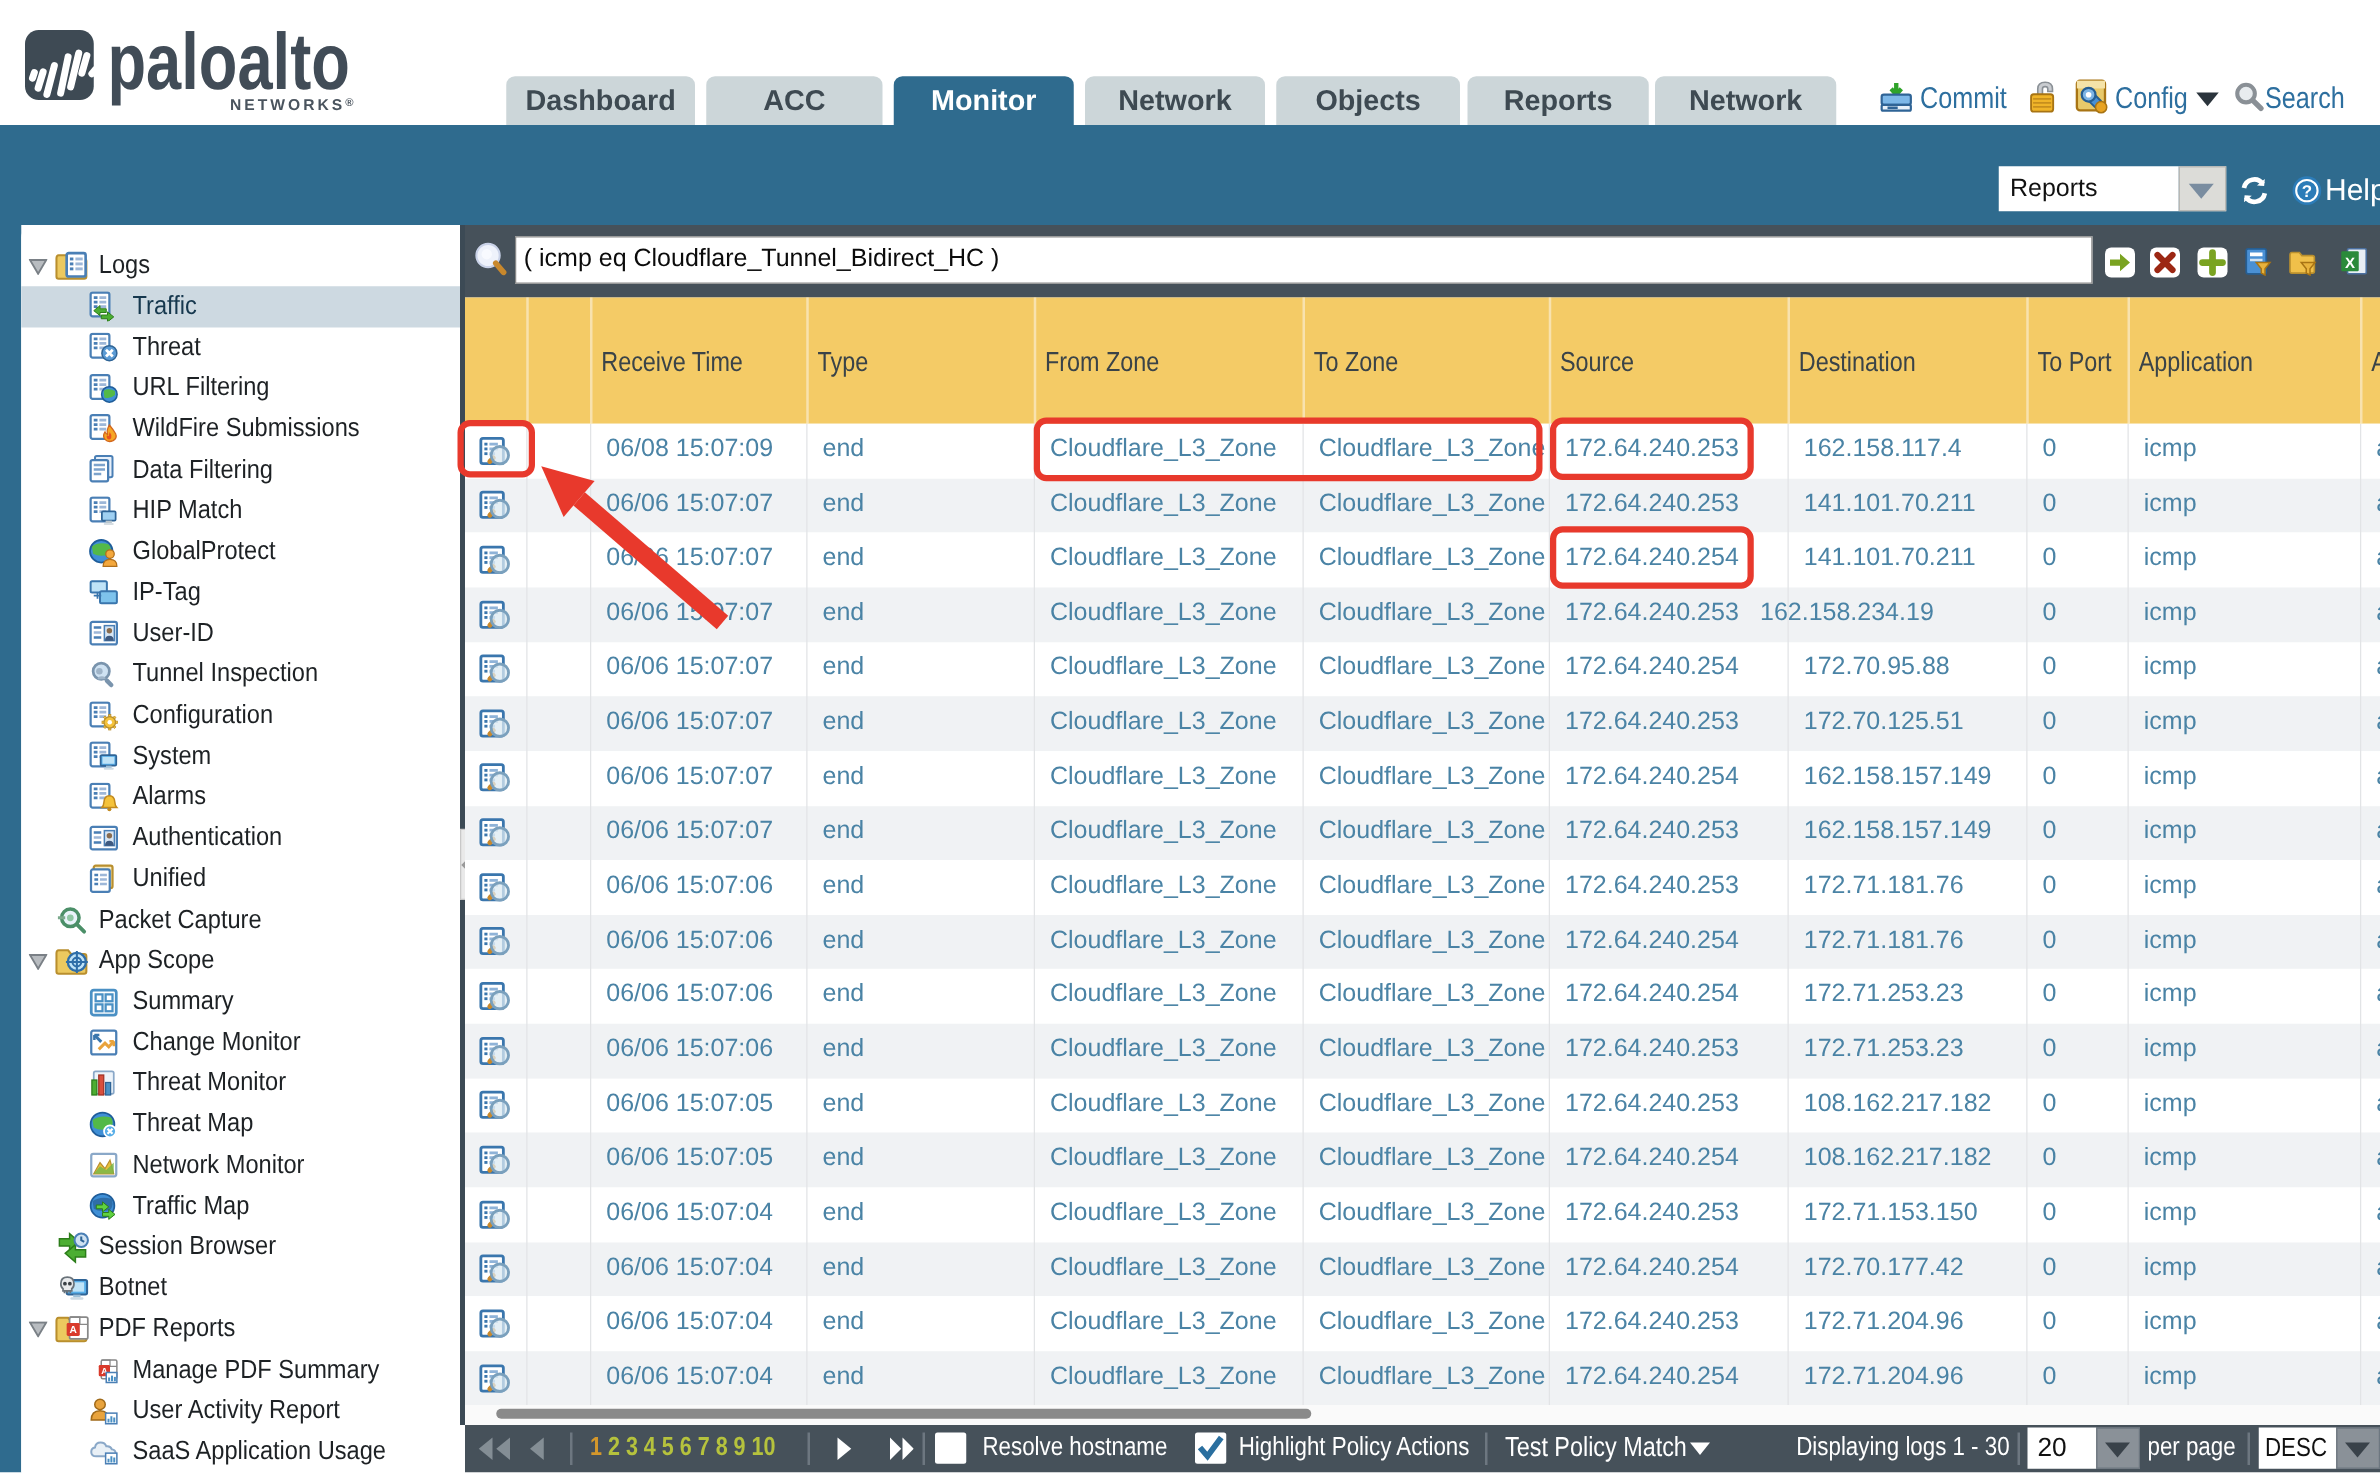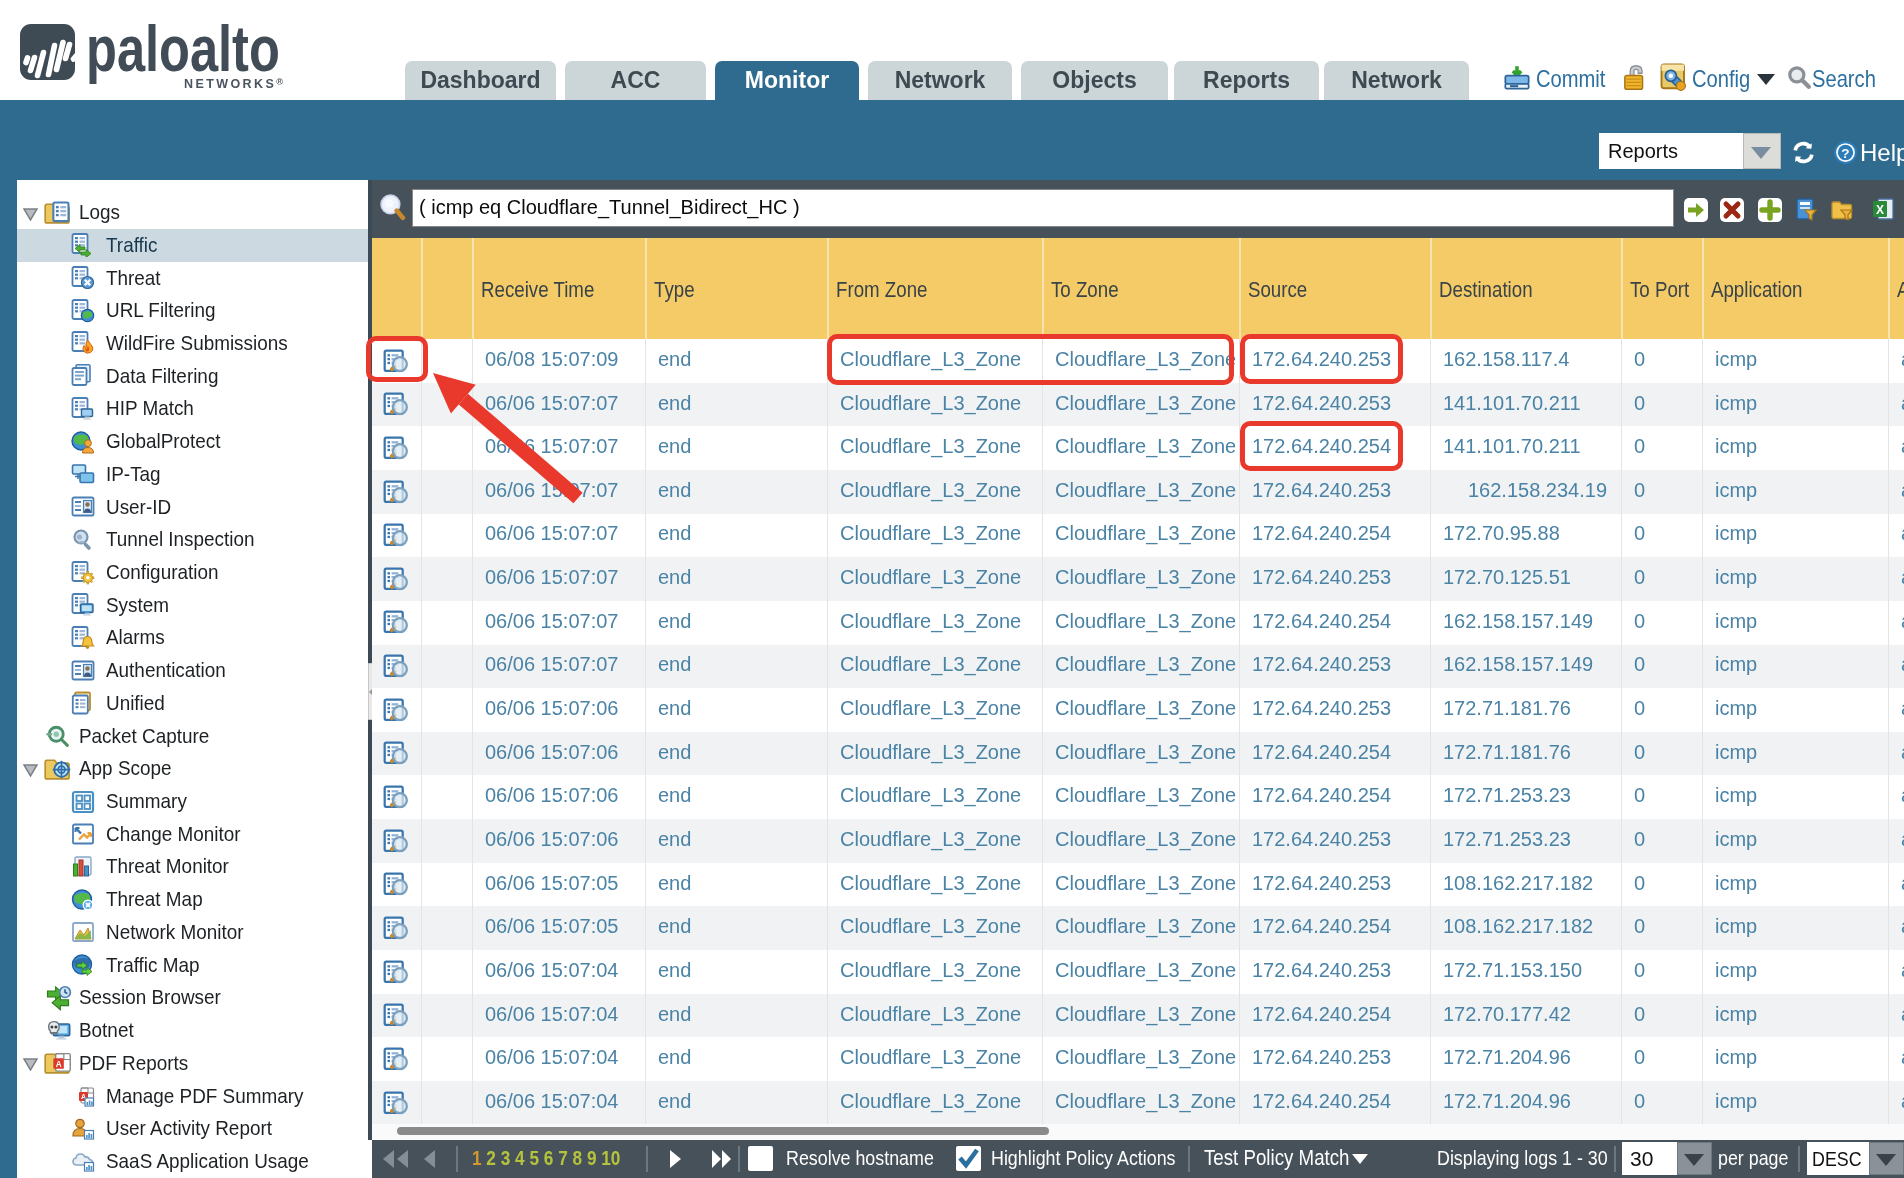--- a/index.html
+++ b/index.html
@@ -522,21 +522,21 @@
         <rect x="4" y="11.4" width="2.2" height="2" fill="#3a76ad"></rect>
         <rect x="7.6" y="11.4" width="4" height="2" fill="#8fb3d8"></rect>
         <rect x="6.5" y="17.5" width="7" height="3.4" rx="1.7" transform="rotate(-45 6.5 19)" fill="#c8882c"></rect>
         <circle cx="15" cy="13.5" r="6.2" fill="#dce9f2" fill-opacity="0.75" stroke="#7aa0bd" stroke-width="2"></circle>
       </svg></div>
 <div class="cell" style="left:113px;top:139.8px">06/06 15:07:07</div>
 <div class="cell" style="left:286px;top:139.8px">end</div>
 <div class="cell" style="left:468px;top:139.8px">Cloudflare_L3_Zone</div>
 <div class="cell" style="left:683px;top:139.8px">Cloudflare_L3_Zone</div>
 <div class="cell" style="left:880px;top:139.8px">172.64.240.253</div>
-<div class="cell" style="left:1096px;top:139.8px">162.158.234.19</div>
+<div class="cell" style="left:1036px;top:139.8px">162.158.234.19</div>
 <div class="cell" style="left:1262px;top:139.8px">0</div>
 <div class="cell" style="left:1343px;top:139.8px">icmp</div>
 <div class="cell" style="left:1529px;top:139.8px">a</div>
 <div class="abs" style="left:0;top:174.6px;width:1532px;height:43.65px;background:#fff"></div>
 <div class="abs" style="left:11px;top:184.1px"><svg width="27" height="27" viewBox="0 0 24 24">
         <rect x="1.5" y="1.5" width="16" height="18" rx="1.5" fill="#fff" stroke="#3a76ad" stroke-width="2"></rect>
         <rect x="4" y="4.6" width="2.2" height="2" fill="#3a76ad"></rect>
         <rect x="7.6" y="4.6" width="6" height="2" fill="#8fb3d8"></rect>
         <rect x="4" y="8" width="2.2" height="2" fill="#3a76ad"></rect>
         <rect x="7.6" y="8" width="6" height="2" fill="#8fb3d8"></rect>
@@ -865,21 +865,21 @@
 <div class="abs" style="left:584px;top:6px;width:25px;height:25px;background:#fff;border-radius:2px"></div>
 <div class="abs" style="left:584px;top:6px"><svg width="25" height="25" viewBox="0 0 25 25">
         <path d="M4 12 L10 19 L21 4" stroke="#2a6f9f" stroke-width="4.6" fill="none"></path>
       </svg></div>
 <div class="bt" style="left:619px;top:6px">Highlight Policy Actions</div>
 <div class="sep" style="left:816px"></div>
 <div class="bt" style="left:832px;top:5px;font-size:22px">Test Policy Match</div>
 <div class="abs" style="left:980px;top:14px;width:0;height:0;border-left:8px solid transparent;border-right:8px solid transparent;border-top:10px solid #fff"></div>
 <div class="bt" style="left:1065px;top:6px">Displaying logs 1 - 30</div>
 <div class="sep" style="left:1242px"></div>
-<div class="abs" style="left:1250px;top:2px;width:55px;height:33px;background:#fff;font-size:21px;line-height:33px;color:#111;padding-left:8px">30</div>
+<div class="abs" style="left:1250px;top:2px;width:55px;height:33px;background:#fff;font-size:21px;line-height:33px;color:#111;padding-left:8px">20</div>
 <div class="abs" style="left:1305px;top:2px;width:35px;height:33px;background:#8a9198;border:1px solid #6d7780"></div>
 <div class="abs" style="left:1312px;top:14px;width:0;height:0;border-left:10px solid transparent;border-right:10px solid transparent;border-top:12px solid #39424a"></div>
 <div class="bt" style="left:1346px;top:6px">per page</div>
 <div class="sep" style="left:1426px"></div>
 <div class="abs" style="left:1435px;top:2px;width:62px;height:33px;background:#fff"></div>
 <div class="abs" style="left:1440px;top:2px;font-size:21px;line-height:33px;color:#111;transform:scaleX(0.85);transform-origin:0 0">DESC</div>
 <div class="abs" style="left:1497px;top:2px;width:35px;height:33px;background:#8a9198;border:1px solid #6d7780"></div>
 <div class="abs" style="left:1504px;top:14px;width:0;height:0;border-left:10px solid transparent;border-right:10px solid transparent;border-top:12px solid #39424a"></div>
 </div>
 <div class="abs" style="left:366px;top:336px;width:62px;height:46px;border:5px solid #e8392c;border-radius:10px"></div>

